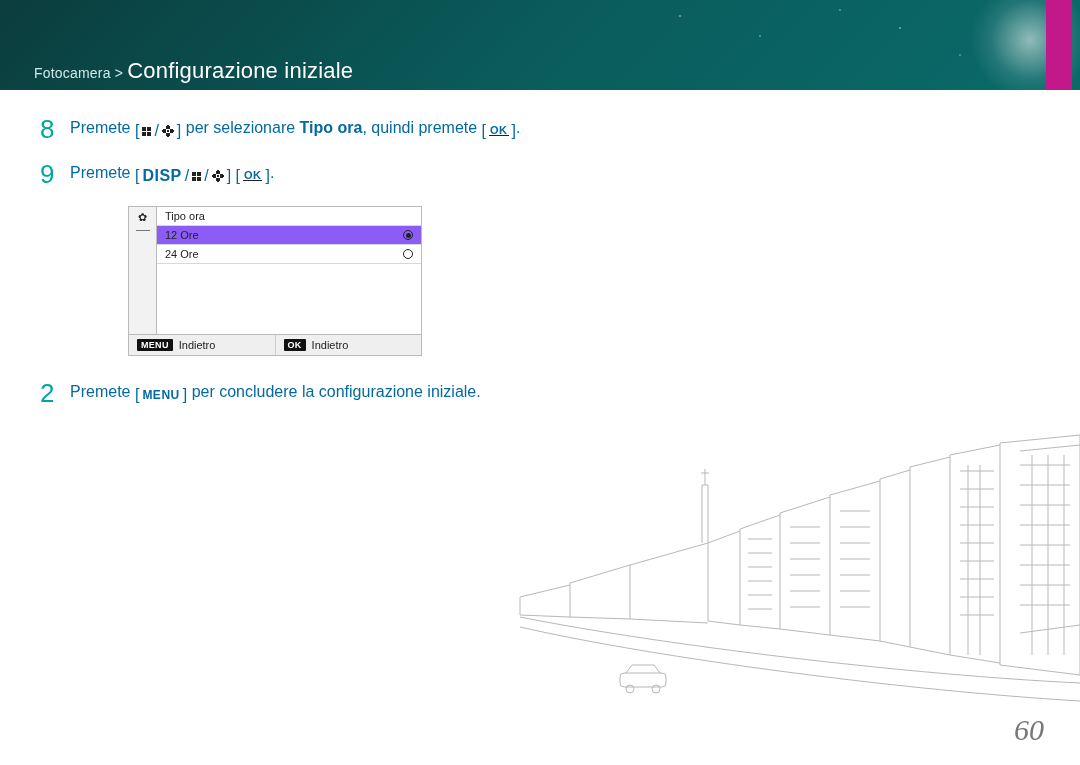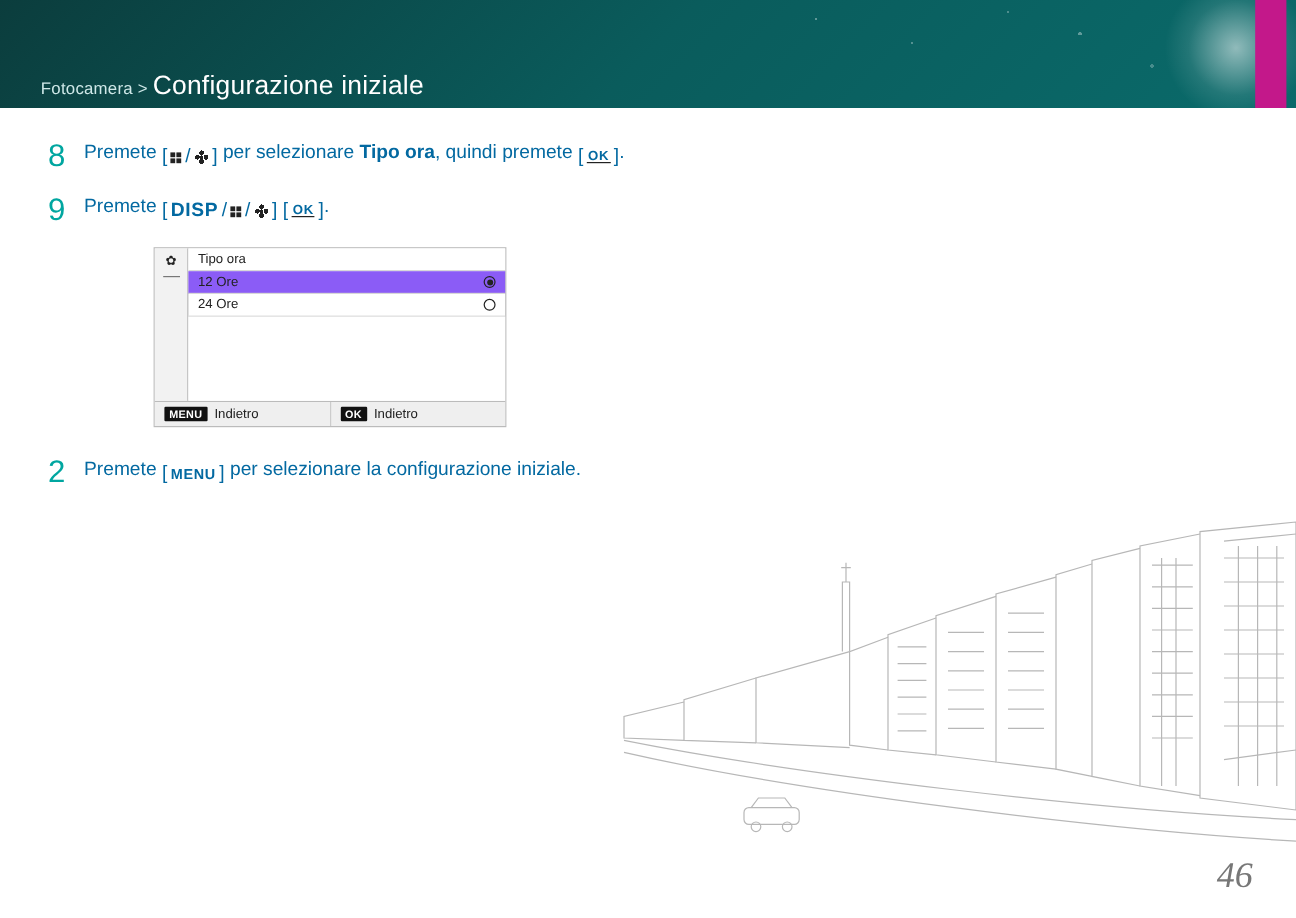--- a/index.html
+++ b/index.html
@@ -161,21 +161,21 @@
     </div>
   </div>
 
   <div class="step">
     <div class="step-num">2</div>
     <div class="step-text">
       <span>Premete </span>
       <span class="camera-btn">
           <span class="btn-menu">MENU</span>
         </span>
-      <span> per selezionare la configurazione iniziale.</span>
+      <span> per concludere la configurazione iniziale.</span>
     </div>
   </div>
 
 </div>
 
 <div class="sketch">
   <svg viewBox="0 0 600 350">
     <g stroke="#b7b7b7" stroke-width="1" fill="none">
 
       <path d="M600 20 L520 28 L520 250 L600 260 Z"></path>
@@ -217,13 +217,13 @@
 
       <g>
         <path d="M360 96 h30 M360 112 h30 M360 128 h30 M360 144 h30 M360 160 h30 M360 176 h30 M360 192 h30"></path>
         <path d="M310 112 h30 M310 128 h30 M310 144 h30 M310 160 h30 M310 176 h30 M310 192 h30"></path>
         <path d="M268 124 h24 M268 138 h24 M268 152 h24 M268 166 h24 M268 180 h24 M268 194 h24"></path>
       </g>
     </g>
   </svg>
 </div>
 
-<div class="pagenum">46</div>
+<div class="pagenum">60</div>
 
 </body></html>

